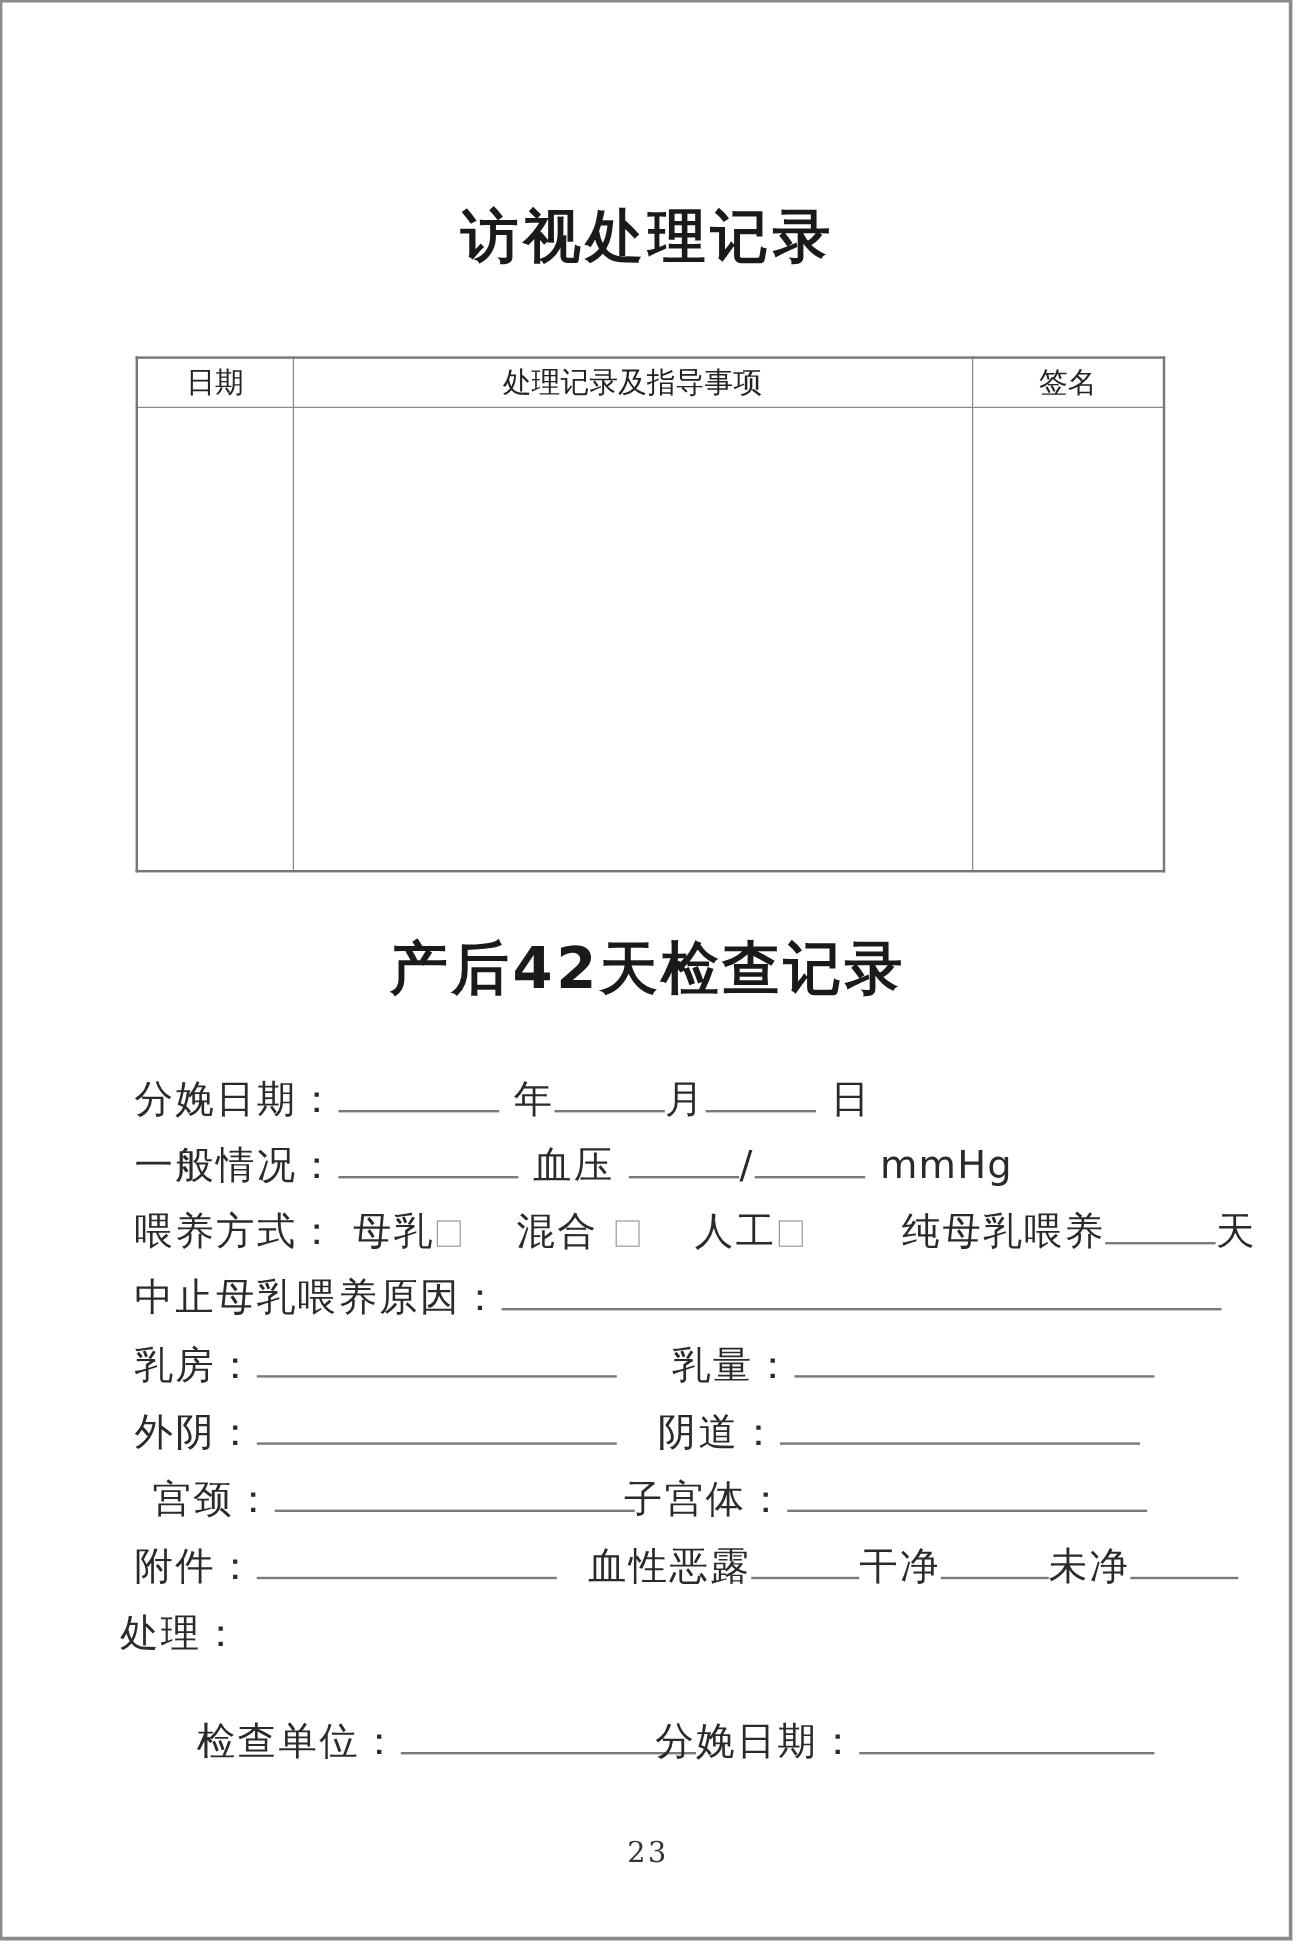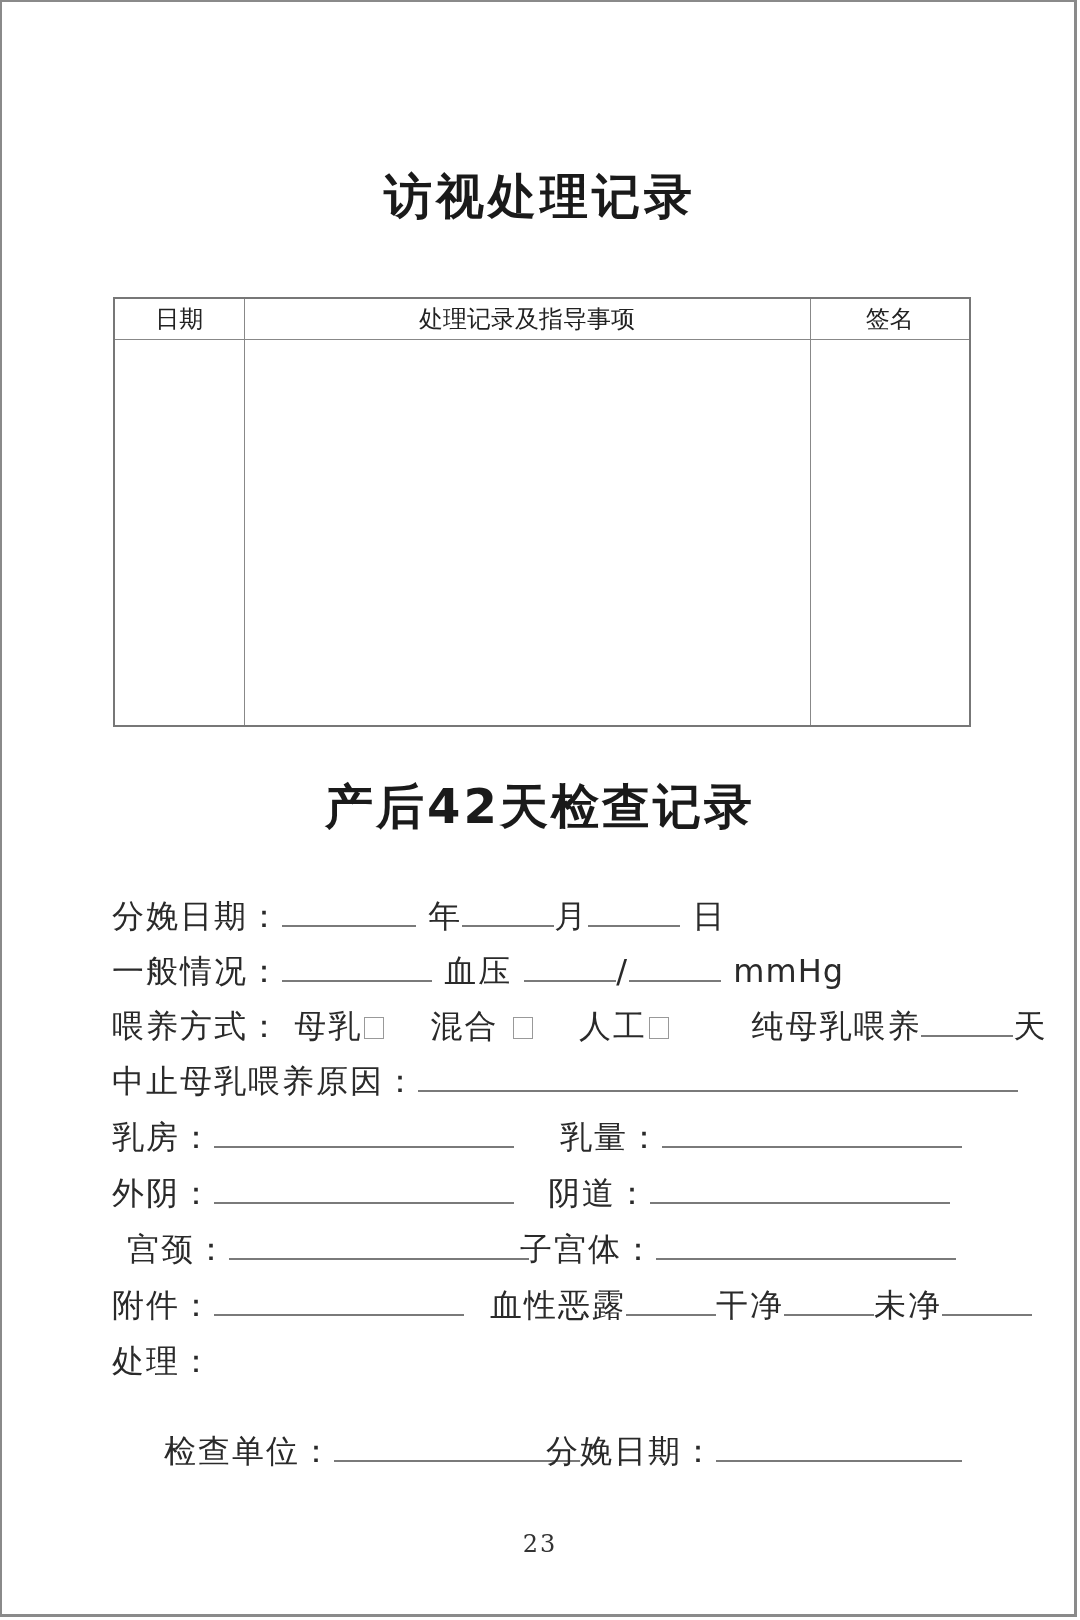--- a/index.html
+++ b/index.html
@@ -101,21 +101,21 @@
   <span class="lbl">子宫体：</span><span class="line" style="width:300px;"></span>
 </div>
 
 <div class="row" style="left:112px; top:1284px;">
   <span class="lbl">附件：</span><span class="line" style="width:250px;"></span>
 </div>
 <div class="row" style="left:472px; top:1284px;margin-left:18px;">
   <span class="lbl">血性恶露</span><span class="line" style="width:90px;"></span><span class="lbl">干净</span><span class="line" style="width:90px;"></span><span class="lbl">未净</span><span class="line" style="width:90px;"></span>
 </div>
 
-<div class="row" style="left:112px; top:1340px;">
+<div class="row" style="left:100px; top:1340px;">
   <span class="lbl">处理：</span>
 </div>
 
 <div class="row" style="left:152px; top:1430px;margin-left:12px;">
   <span class="lbl">检查单位：</span><span class="line" style="width:246px;"></span>
 </div>
 <div class="row" style="left:546px; top:1430px;">
   <span class="lbl">分娩日期：</span><span class="line" style="width:246px;"></span>
 </div>
 

